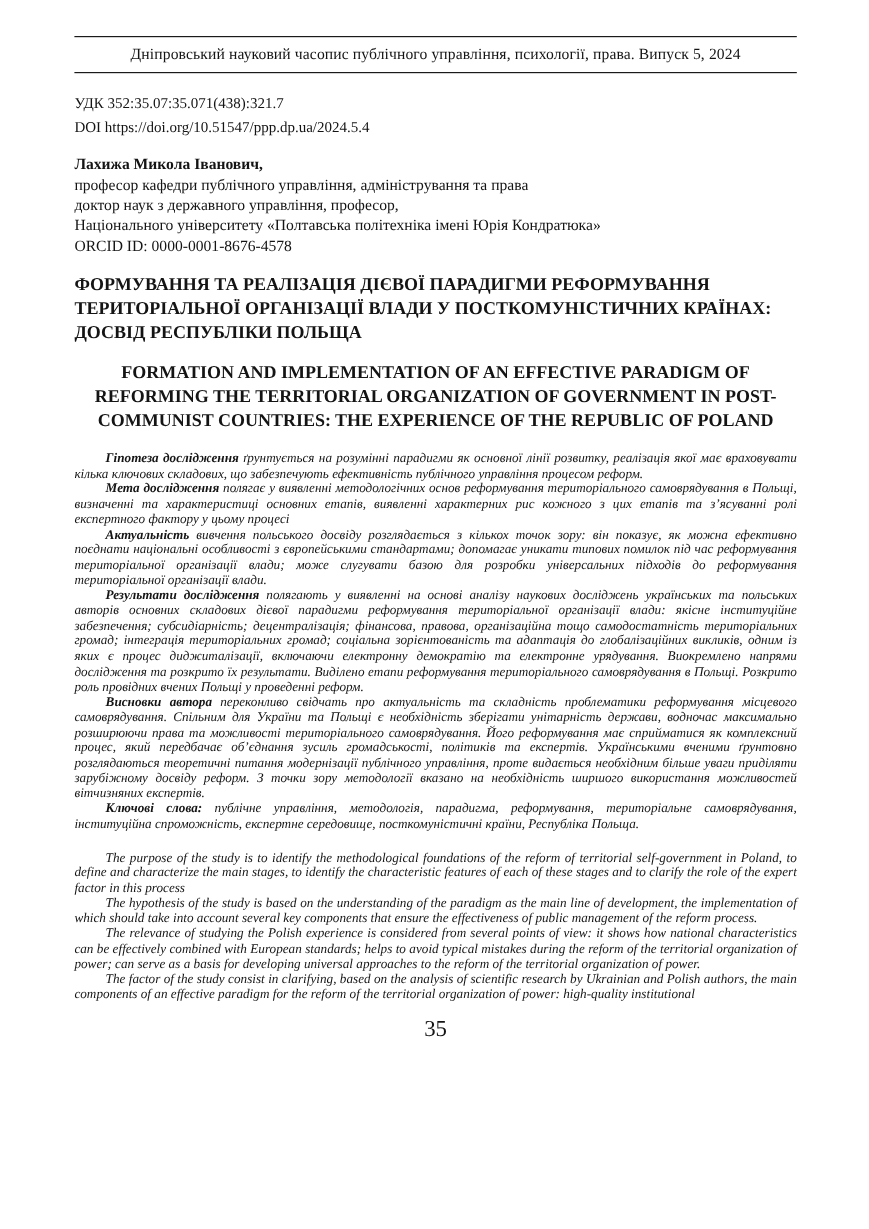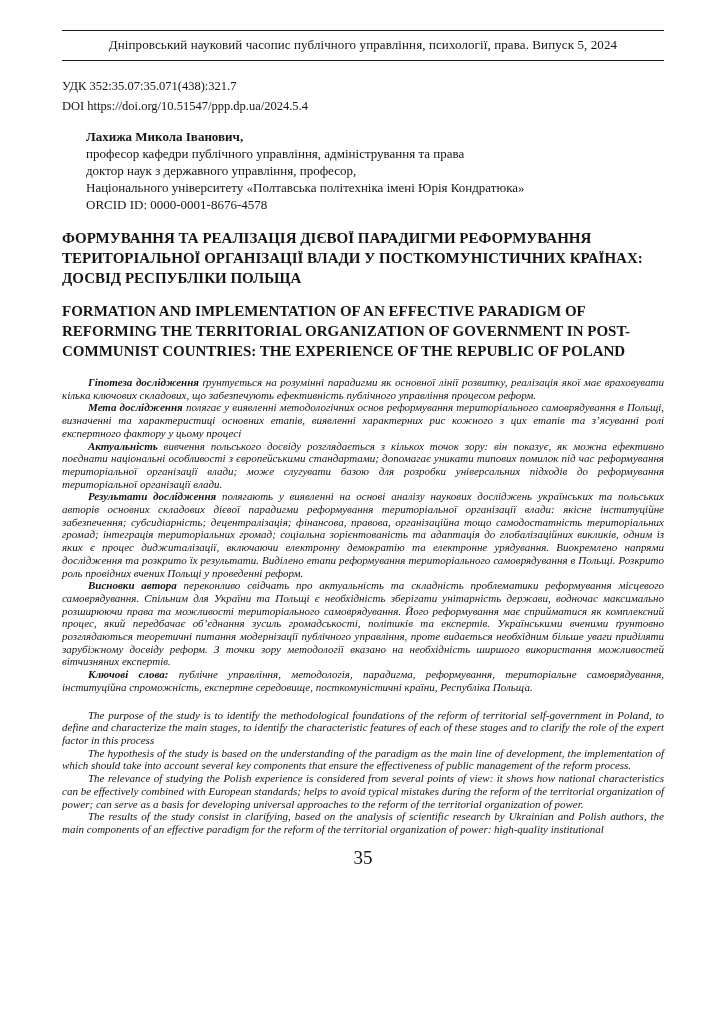--- a/index.html
+++ b/index.html
@@ -21,35 +21,36 @@
     border-top: 1px solid #1a1a1a;
     border-bottom: 1px solid #1a1a1a;
     text-align: center;
     font-size: 13px;
     padding: 6px 4px 7px;
     letter-spacing: 0.1px;
   }
   .meta-block { margin-top: 17px; }
   .udc { font-size: 12.5px; line-height: 17px; }
   .doi { font-size: 12.5px; line-height: 17px; margin-top: 3px; }
-  .author-block { margin-top: 13px; font-size: 13px; line-height: 17px; margin-left: 24px; }
+  .author-block { margin-top: 13px; font-size: 13px; line-height: 17px; }
   .author-name { font-weight: bold; }
   .orcid { margin-top: 0px; }
   .title-ua {
     margin-top: 15px;
     font-size: 15px;
     font-weight: bold;
     line-height: 20px;
     text-align: left;
   }
   .title-en {
     margin-top: 13px;
     font-size: 15px;
     font-weight: bold;
     line-height: 20px;
+    text-align: center;
   }
   .abstract {
     margin-top: 15px;
     font-style: italic;
     font-size: 11px;
     line-height: 12.7px;
     text-align: justify;
   }
   .abstract p { margin: 0; text-indent: 26px; }
   .abstract-ua .lead { font-weight: bold; }
@@ -91,18 +92,18 @@
     <p><span class="lead">Актуальність</span><span> вивчення польського досвіду розглядається з кількох точок зору: він показує, як можна ефективно поєднати національні особливості з європейськими стандартами; допомагає уникати типових помилок під час реформування територіальної організації влади; може слугувати базою для розробки універсальних підходів до реформування територіальної організації влади.</span></p>
     <p><span class="lead">Результати дослідження</span><span> полягають у виявленні на основі аналізу наукових досліджень українських та польських авторів основних складових дієвої парадигми реформування територіальної організації влади: якісне інституційне забезпечення; субсидіарність; децентралізація; фінансова, правова, організаційна тощо самодостатність територіальних громад; інтеграція територіальних громад; соціальна зорієнтованість та адаптація до глобалізаційних викликів, одним із яких є процес диджиталізації, включаючи електронну демократію та електронне урядування. Виокремлено напрями дослідження та розкрито їх результати. Виділено етапи реформування територіального самоврядування в Польщі. Розкрито роль провідних вчених Польщі у проведенні реформ.</span></p>
     <p><span class="lead">Висновки автора</span><span> переконливо свідчать про актуальність та складність проблематики реформування місцевого самоврядування. Спільним для України та Польщі є необхідність зберігати унітарність держави, водночас максимально розширюючи права та можливості територіального самоврядування. Його реформування має сприйматися як комплексний процес, який передбачає об’єднання зусиль громадськості, політиків та експертів. Українськими вченими ґрунтовно розглядаються теоретичні питання модернізації публічного управління, проте видається необхідним більше уваги приділяти зарубіжному досвіду реформ. З точки зору методології вказано на необхідність ширшого використання можливостей вітчизняних експертів.</span></p>
     <p><span class="lead">Ключові слова:</span><span> публічне управління, методологія, парадигма, реформування, територіальне самоврядування, інституційна спроможність, експертне середовище, посткомуністичні країни, Республіка Польща.</span></p>
   </div>
 
   <div class="abstract abstract-en">
     <p><span class="lead">The purpose of the study</span><span> is to identify the methodological foundations of the reform of territorial self-government in Poland, to define and characterize the main stages, to identify the characteristic features of each of these stages and to clarify the role of the expert factor in this process</span></p>
     <p><span class="lead">The hypothesis of the study</span><span> is based on the understanding of the paradigm as the main line of development, the implementation of which should take into account several key components that ensure the effectiveness of public management of the reform process.</span></p>
     <p><span class="lead">The relevance</span><span> of studying the Polish experience is considered from several points of view: it shows how national characteristics can be effectively combined with European standards; helps to avoid typical mistakes during the reform of the territorial organization of power; can serve as a basis for developing universal approaches to the reform of the territorial organization of power.</span></p>
-    <p><span class="lead">The results of the study</span><span> consist in clarifying, based on the analysis of scientific research by Ukrainian and Polish authors, the main components of an effective paradigm for the reform of the territorial organization of power: high-quality institutional</span></p>
+    <p><span class="lead">The factor of the study</span><span> consist in clarifying, based on the analysis of scientific research by Ukrainian and Polish authors, the main components of an effective paradigm for the reform of the territorial organization of power: high-quality institutional</span></p>
   </div>
 
   <div class="page-number">35</div>
 
 </div>
 
 </body></html>

